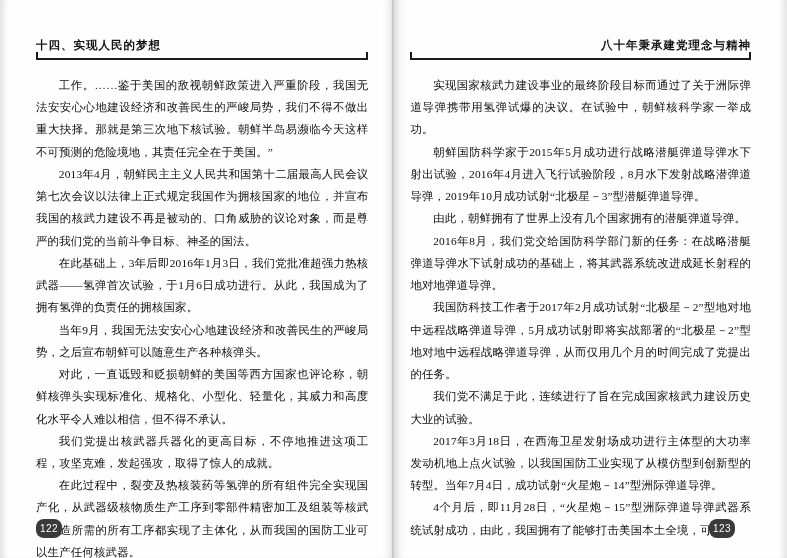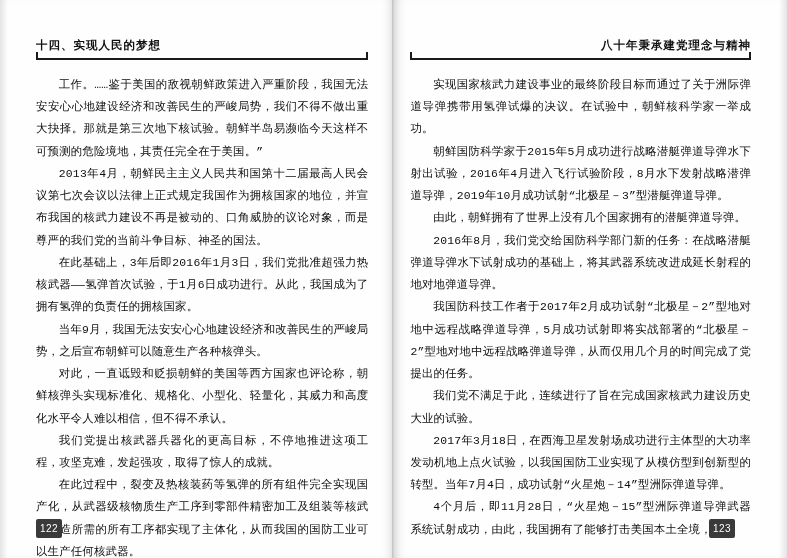--- a/index.html
+++ b/index.html
@@ -97,30 +97,29 @@
     font-size: 11.4px;
     line-height: 1.95;
     color: #0d0d0d;
     text-align: justify;
     text-justify: inter-ideograph;
     letter-spacing: 0.2px;
   }
   .body p {
     margin: 0;
     text-indent: 2em;
-    font-family: Liberation Mono, monospace;
   }
 
   
   .folio {
     position: absolute;
     bottom: 20px;
     width: 26px;
     height: 19px;
-    border-radius: 2px;
+    border-radius: 8px;
     background: #3a3a3a;
     color: #fff;
     font-size: 10px;
     line-height: 19px;
     text-align: center;
     font-family: "Liberation Sans", sans-serif;
     letter-spacing: 0.5px;
   }
   .folio.l { left: 36px; }
   .folio.r { right: 52px; }

